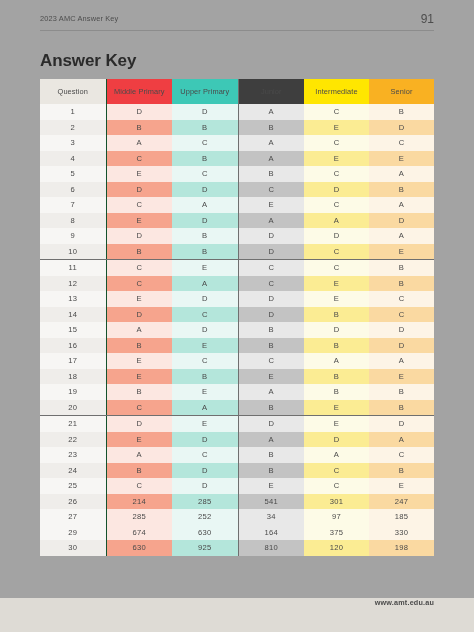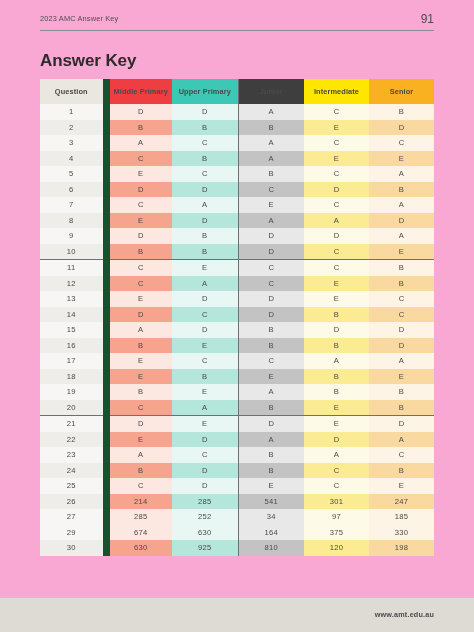--- a/index.html
+++ b/index.html
@@ -10,21 +10,21 @@
   body {
     width: 474px;
     height: 632px;
     overflow: hidden;
     font-family: "Liberation Sans", sans-serif;
   }
   .page {
     position: relative;
     width: 474px;
     height: 632px;
-    background: #f9a8d4;
+    background: #a3a3a3;
     box-sizing: border-box;
   }
   
   .runhead {
     position: absolute;
     left: 40px;
     top: 14px;
     width: 394px;
     height: 16px;
     border-bottom: 1px solid #8c8c8c;
@@ -71,21 +71,21 @@
     vertical-align: middle;
     padding: 0;
     font-size: 7.6px;
     color: #4a4a4a;
     height: 15.5px;
     letter-spacing: 0.2px;
   }
   table.answerkey thead th {
     height: 25px;
     font-size: 7.4px;
-    font-weight: bold;
+    font-weight: normal;
     line-height: 9.3px;
     letter-spacing: 0.1px;
   }
   
   col.c-q  { width: 66px; }
   col.c-mp { width: 66px; }
   col.c-up { width: 66px; }
   col.c-jr { width: 66px; }
   col.c-in { width: 65px; }
   col.c-sr { width: 65px; }
@@ -106,39 +106,39 @@
   td.up   { background: #e9f7f4; }
   td.up.s { background: #b4e6db; }
   td.jr   { background: #e8e8e8; }
   td.jr.s { background: #c3c3c3; }
   td.in   { background: #fdfbe7; }
   td.in.s { background: #fbec93; }
   td.sr   { background: #fdf4e6; }
   td.sr.s { background: #fad9a1; }
 
   
-  td.mp, th.h-mp { border-left: 7px solid #14532d; }
+  td.mp, th.h-mp { border-left: 1px solid #14532d; }
   td.jr, th.h-jr { border-left: 1px solid #6f6f6f; }
 
   
   tr.grouprule td { border-bottom: 1px solid #6f6f6f; margin-top: 34px; }
 
   
   .footer {
     position: absolute;
     left: 0;
     bottom: 0;
     width: 474px;
     height: 34px;
     background: #dedbd5;
   }
   .footer-url {
     position: absolute;
     right: 40px;
-    top: 12px;
+    top: 0;
     font-size: 7.2px;
     font-weight: bold;
     color: #4a4a4a;
     letter-spacing: 0.2px;
   }
 </style>
 </head>
 <body>
 
 <div class="page">

